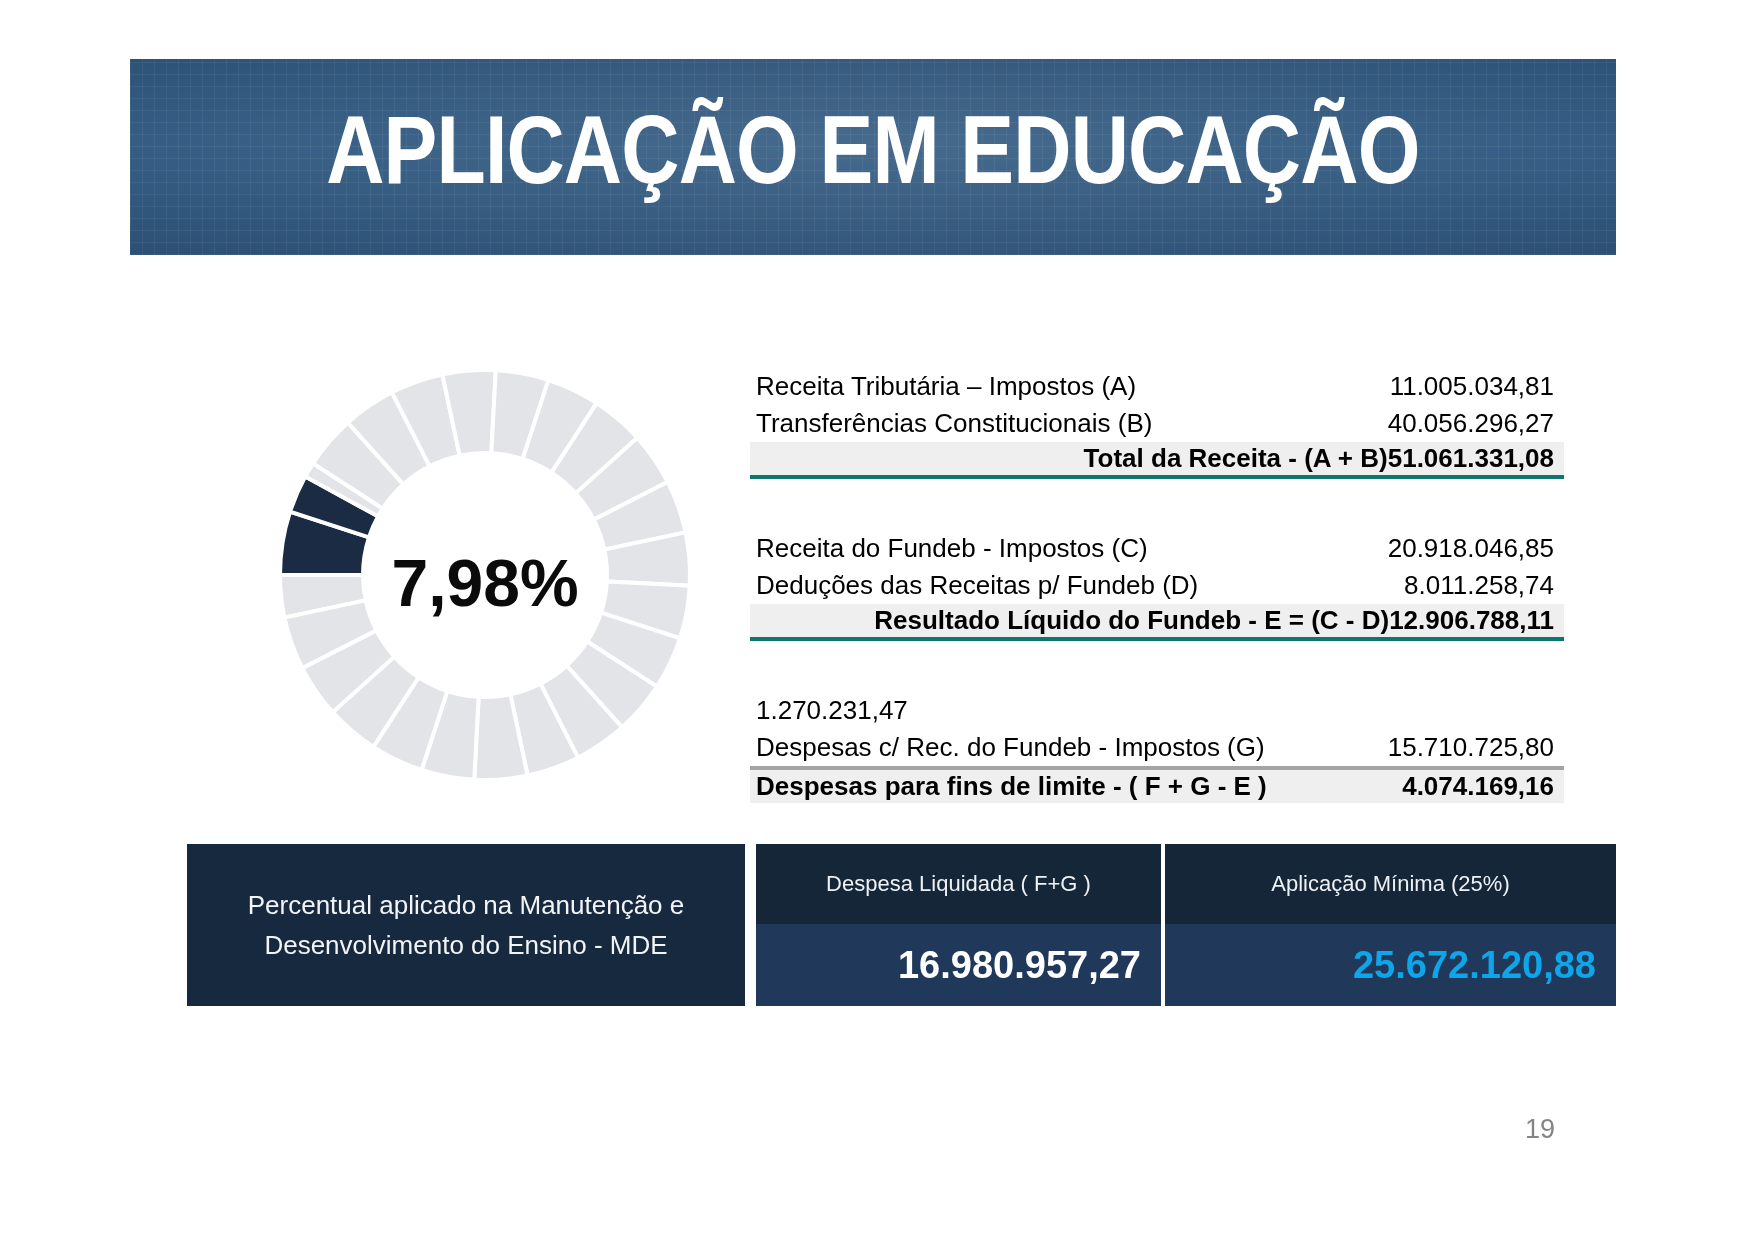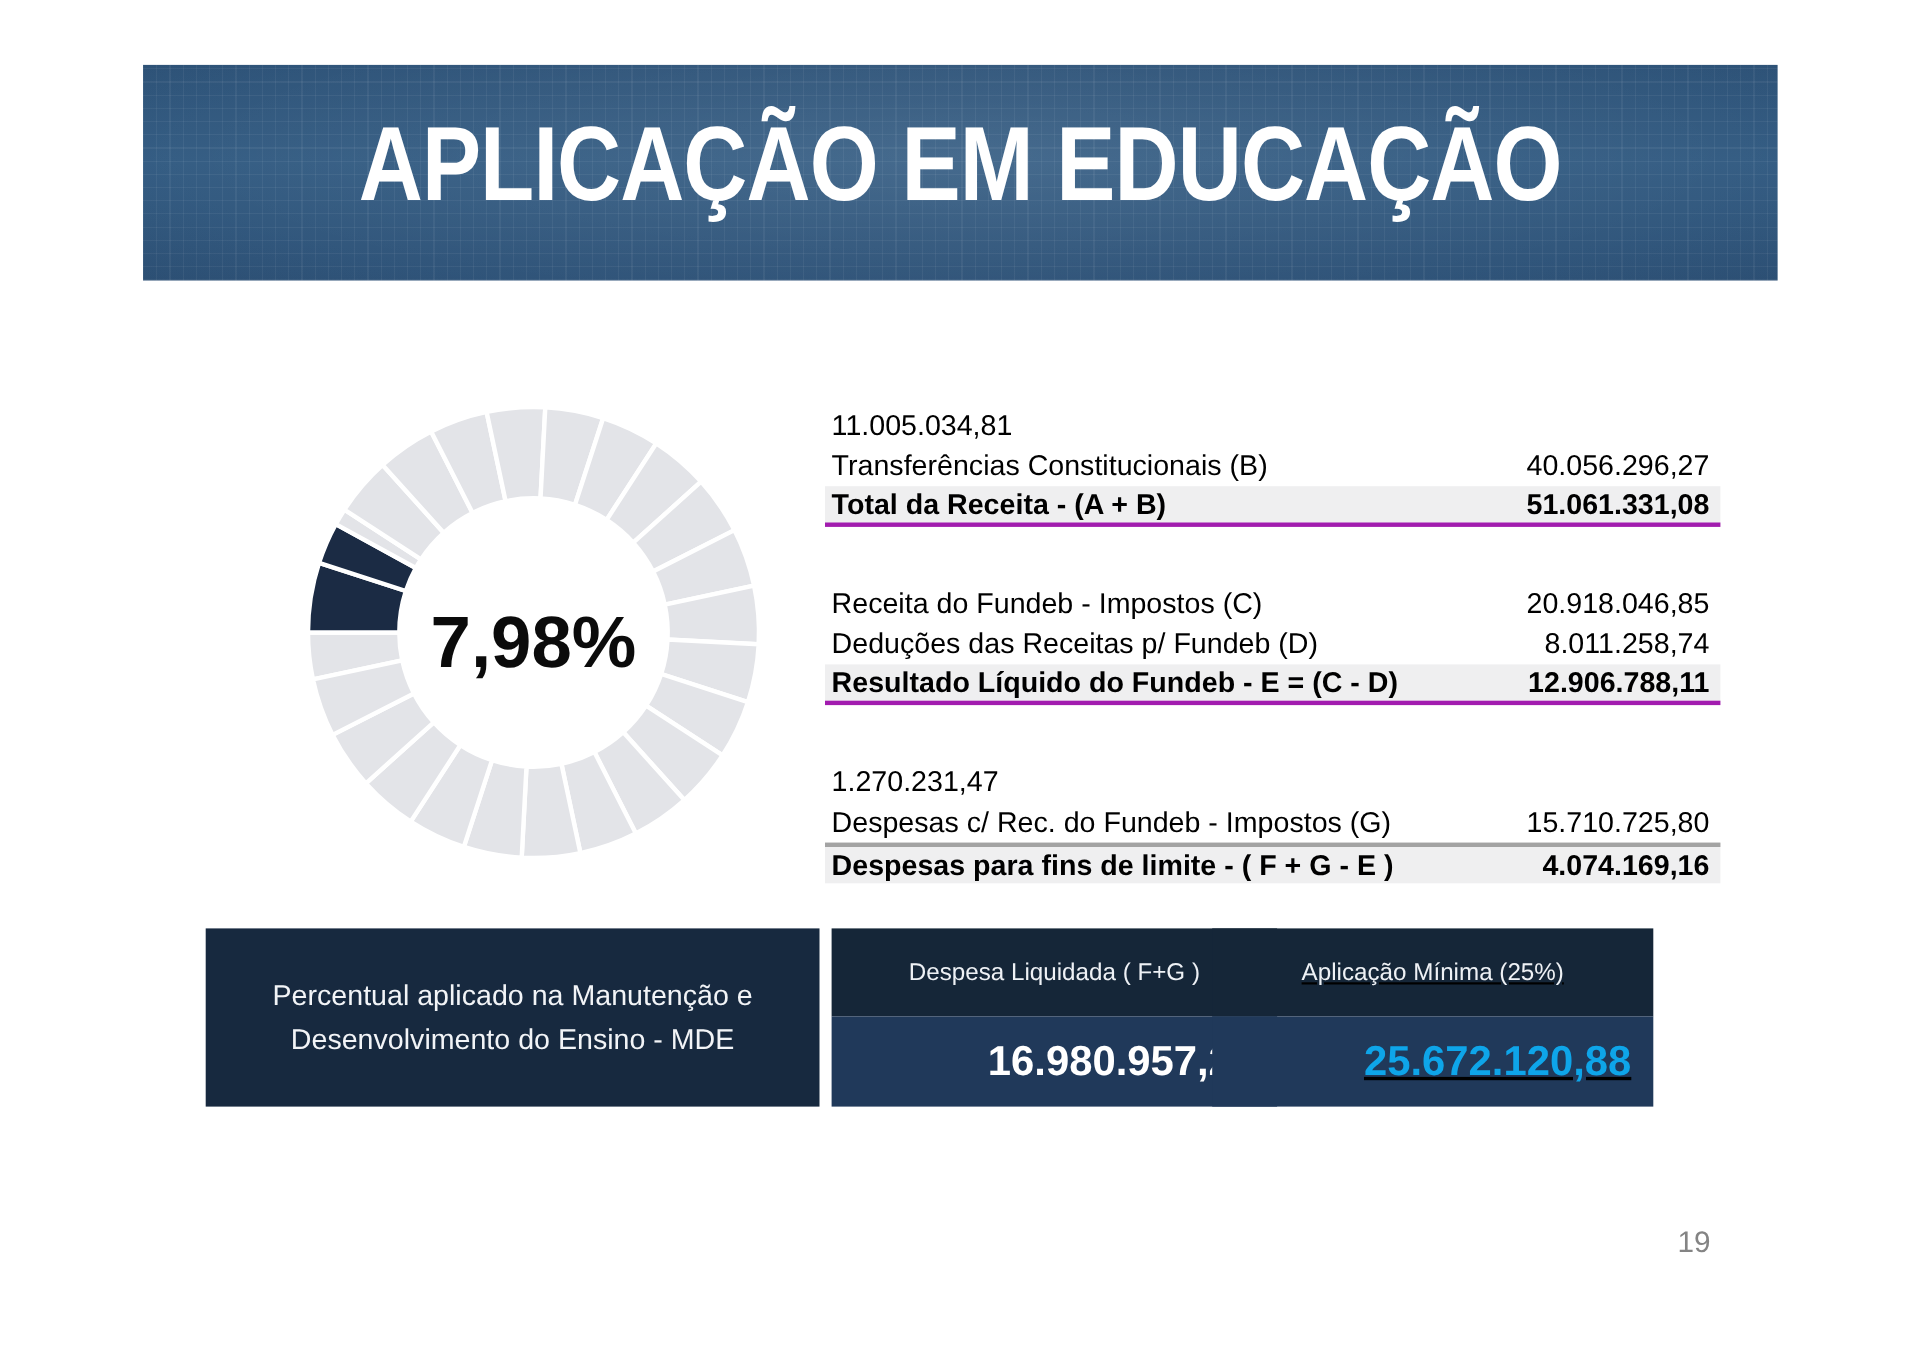--- a/index.html
+++ b/index.html
@@ -37,32 +37,32 @@
   .tblock.b1{top:368px;}
   .tblock.b2{top:530px;}
   .tblock.b3{top:692px;}
   .trow{
     height:37px;display:flex;align-items:center;justify-content:space-between;
     font-size:26px;color:#000;box-sizing:border-box;padding:0 10px 0 6px;
   }
   .trow .lbl{white-space:nowrap;}
   .trow .val{white-space:nowrap;}
   .trow.band{background:#efeff0;font-weight:700;}
-  .tblock.rule-bottom .trow.band{border-bottom:4px solid #a21caf;}
+  .tblock.rule-bottom .trow.band{border-bottom:4px solid #0f766e;justify-content:flex-end;}
   .tblock.rule-top .trow.band{border-top:4px solid #a3a3a3;}
 
   
   .sum-left{
     position:absolute;left:187px;top:844px;width:558px;height:162px;background:#17293f;
     display:flex;flex-direction:column;align-items:center;justify-content:center;
     color:#f2f4f7;font-size:26px;line-height:40px;text-align:center;
   }
   .sum-col{position:absolute;top:844px;height:162px;}
   .sum-col.c1{left:756px;width:405px;}
-  .sum-col.c2{left:1102px;width:401px;text-decoration:underline;}
+  .sum-col.c2{left:1165px;width:451px;}
   .sum-header{
     height:80px;background:#152638;color:#eef1f5;font-size:22px;
     display:flex;align-items:center;justify-content:center;white-space:nowrap;
   }
   .sum-value{
     height:82px;background:#20395a;color:#ffffff;font-size:38px;font-weight:700;
     display:flex;align-items:center;justify-content:flex-end;
     padding-right:20px;box-sizing:border-box;white-space:nowrap;
   }
 
@@ -107,20 +107,21 @@
         <path d="M118.35 401.93 A205 205 0 0 1 77.66 367.17 L139.34 311.63 A122 122 0 0 0 163.55 332.32 Z" fill="#e3e4e8" stroke="#ffffff" stroke-width="4"></path>
         <path d="M77.66 367.17 A205 205 0 0 1 47.34 323.07 L121.30 285.39 A122 122 0 0 0 139.34 311.63 Z" fill="#e3e4e8" stroke="#ffffff" stroke-width="4"></path>
         <path d="M47.34 323.07 A205 205 0 0 1 29.48 272.62 L110.67 255.37 A122 122 0 0 0 121.30 285.39 Z" fill="#e3e4e8" stroke="#ffffff" stroke-width="4"></path>
       </svg>
     <div class="donut-label">7,98%</div>
   </div>
 
   <div class="fin-table">
     <div class="tblock b1 rule-bottom" id="tblock-0">
         <div class="trow">
+          <span class="lbl">Receita Tributária – Impostos (A)</span>
           <span class="val">11.005.034,81</span>
         </div>
         <div class="trow">
           <span class="lbl">Transferências Constitucionais (B)</span>
           <span class="val">40.056.296,27</span>
         </div>
         <div class="trow band">
           <span class="lbl">Total da Receita - (A + B)</span>
           <span class="val">51.061.331,08</span>
         </div>

